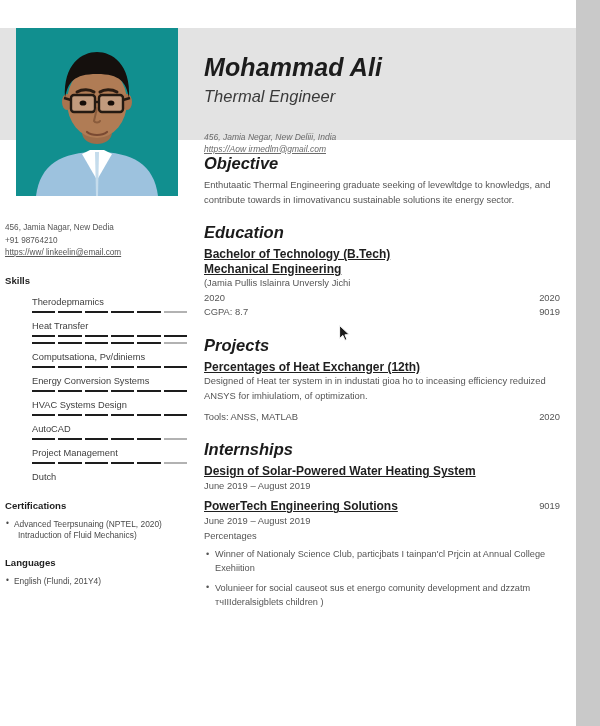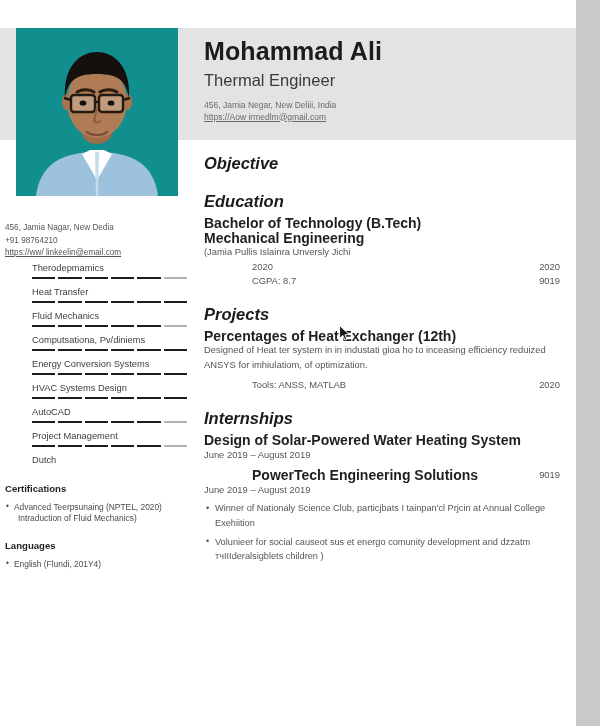--- a/index.html
+++ b/index.html
@@ -44,41 +44,42 @@
     background: #118f8f;
     overflow: hidden;
   }
 
   .photo svg { display: block; width: 162px; height: 168px; }
 
   
   .header-text {
     position: absolute;
     left: 204px;
-    top: 36px;
+    top: 52px;
     width: 360px;
+    font-style: italic;
   }
 
   .full-name {
     font-size: 25px;
     font-weight: bold;
     color: #1c1c1c;
     letter-spacing: 0.1px;
     line-height: 30px;
   }
 
   .job-title {
     font-size: 16.5px;
     color: #3a3a3a;
     line-height: 24px;
     margin-top: 2px;
   }
 
   .header-contact {
-    margin-top: 8px;
+    margin-top: 24px;
     font-size: 8.5px;
     color: #6a6a6a;
     line-height: 11.5px;
     filter: blur(0.18px);
   }
 
   .header-contact .link {
     text-decoration: underline;
     color: #6a6a6a;
     display: block;
@@ -186,31 +187,31 @@
   }
 
   .body-text {
     font-size: 9.4px;
     color: #555;
     line-height: 14.6px;
     filter: blur(0.2px);
   }
 
   .entry-title {
-    font-size: 14px;
+    font-size: 12px;
     font-weight: bold;
     color: #1f1f1f;
     line-height: 14.5px;
+    text-decoration: underline;
   }
 
   .row {
     display: flex;
     justify-content: space-between;
     align-items: flex-start;
-    margin-left: 48px;
   }
 
   .row .left { flex: 1 1 auto; padding-right: 8px; }
 
   .date {
     font-size: 9.4px;
     color: #555;
     white-space: nowrap;
     line-height: 14.6px;
   }
@@ -298,20 +299,21 @@
   </div>
 
   <div class="sidebar">
 
     <div class="side-contact">
       <div>456, Jamia Nagar, New Dedia</div>
       <div>+91 98764210</div>
       <span class="link">https://ww/ linkeelin@email.com</span>
     </div>
 
+    <div class="side-heading">Skills</div>
 
     <div class="skill">
       <div class="skill-name">Therodepmamics</div>
       <div class="skill-bar">
         <span class="seg on"></span>
         <span class="seg on"></span>
         <span class="seg on"></span>
         <span class="seg on"></span>
         <span class="seg on"></span>
         <span class="seg half"></span>
@@ -324,21 +326,20 @@
         <span class="seg on"></span>
         <span class="seg on"></span>
         <span class="seg on"></span>
         <span class="seg on"></span>
         <span class="seg on"></span>
         <span class="seg on"></span>
       </div>
     </div>
 
     <div class="skill">
-      <div class="skill-name">Fluid Mechanics</div>
       <div class="skill-bar">
         <span class="seg on"></span>
         <span class="seg on"></span>
         <span class="seg on"></span>
         <span class="seg on"></span>
         <span class="seg on"></span>
         <span class="seg half"></span>
       </div>
     </div>
 
@@ -417,20 +418,21 @@
     <div class="side-heading">Languages</div>
     <ul class="side-list">
       <li>English (Flundi, 201Y4)</li>
     </ul>
   </div>
 
   <div class="main">
 
     <div class="section">
       <div class="sec-title">Objective</div>
+      <div class="body-text">Enthutaatic Thermal Engineering graduate seeking of levewltdge to knowledgs, and contribute towards in Iimovativancu sustainable solutions ite energy sector.</div>
     </div>
 
     <div class="gap-md"></div>
 
     <div class="section">
       <div class="sec-title">Education</div>
       <div class="entry-title">Bachelor of Technology (B.Tech)</div>
       <div class="entry-title">Mechanical Engineering</div>
       <div class="body-text">(Jamia Pullis Islainra Unversly  Jichi</div>
       <div class="row">
@@ -461,20 +463,21 @@
     <div class="section">
       <div class="sec-title">Internships</div>
       <div class="entry-title">Design of Solar-Powered Water Heating System</div>
       <div class="body-text">June 2019 – August 2019</div>
       <div class="gap-sm"></div>
       <div class="row">
         <div class="left entry-title">PowerTech Engineering Solutions</div>
         <div class="date">9019</div>
       </div>
       <div class="body-text">June 2019 – August 2019</div>
+      <div class="body-text">Percentages</div>
       <ul class="main-list">
         <li>Winner of Nationaly Science Club, particjbats I tainpan'cl Prjcin at Annual College Exehiition</li>
         <li>Volunieer for social causeot sus et energo comunity development and dzzatm тчІІІderalsigblets children )</li>
       </ul>
     </div>
   </div>
 
   <svg class="cursor" viewBox="0 0 11 16" xmlns="http://www.w3.org/2000/svg">
     <path d="M0.6 0.6 L0.6 13.4 L3.9 10.4 L6.0 15.2 L7.9 14.4 L5.9 9.8 L10.2 9.6 Z" fill="#1a1a1a" stroke="#ffffff" stroke-width="0.9" stroke-linejoin="round"></path>
   </svg>

